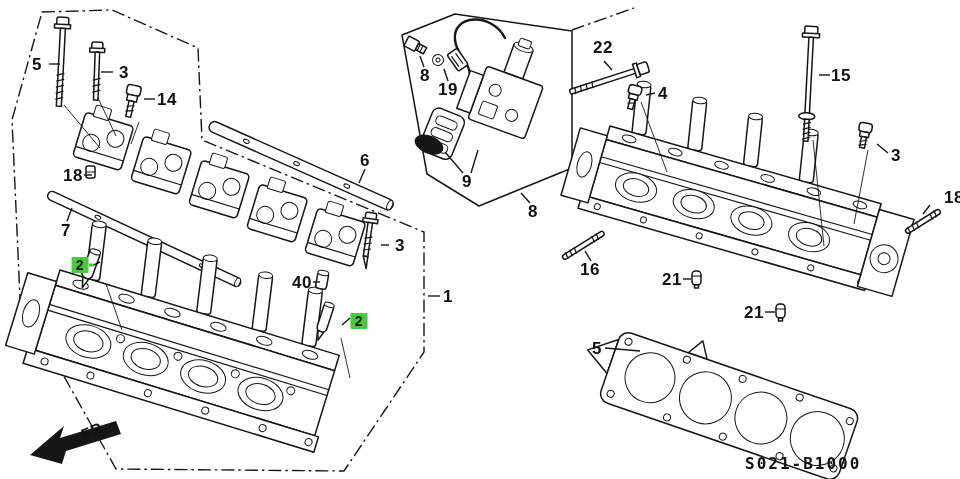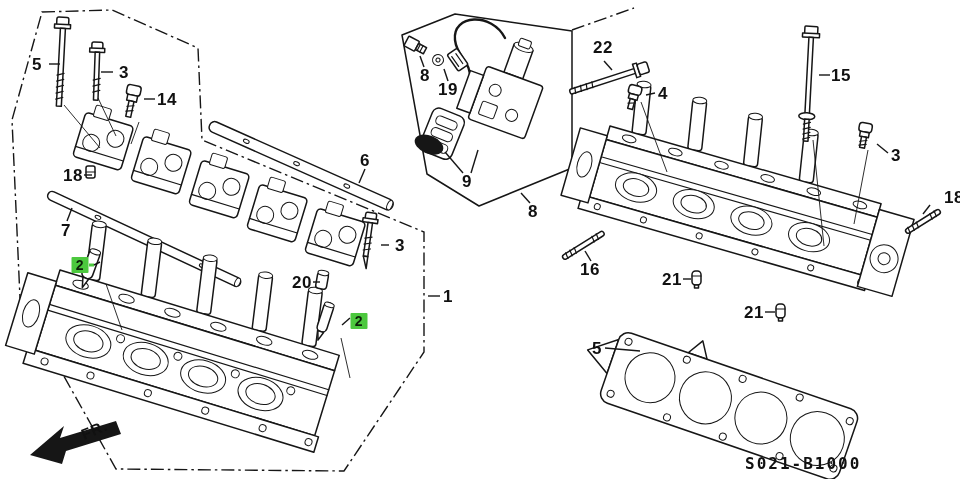--- a/index.html
+++ b/index.html
@@ -413,21 +413,21 @@
 </svg>
 
 <div class="c" style="left:37px;top:64px">5</div>
 <div class="c" style="left:124px;top:72px">3</div>
 <div class="c" style="left:167px;top:99px">14</div>
 <div class="c" style="left:73px;top:175px">18</div>
 <div class="c" style="left:66px;top:230px">7</div>
 <div class="c g" style="left:80px;top:265px">2</div>
 <div class="c" style="left:365px;top:160px">6</div>
 <div class="c" style="left:400px;top:245px">3</div>
-<div class="c" style="left:302px;top:282px">20</div>
+<div class="c" style="left:302px;top:282px">40</div>
 <div class="c g" style="left:359px;top:321px">2</div>
 <div class="c" style="left:448px;top:296px">1</div>
 <div class="c" style="left:425px;top:75px">8</div>
 <div class="c" style="left:448px;top:89px">19</div>
 <div class="c" style="left:467px;top:181px">9</div>
 <div class="c" style="left:533px;top:211px">8</div>
 <div class="c" style="left:603px;top:47px">22</div>
 <div class="c" style="left:663px;top:93px">4</div>
 <div class="c" style="left:841px;top:75px">15</div>
 <div class="c" style="left:896px;top:155px">3</div>

